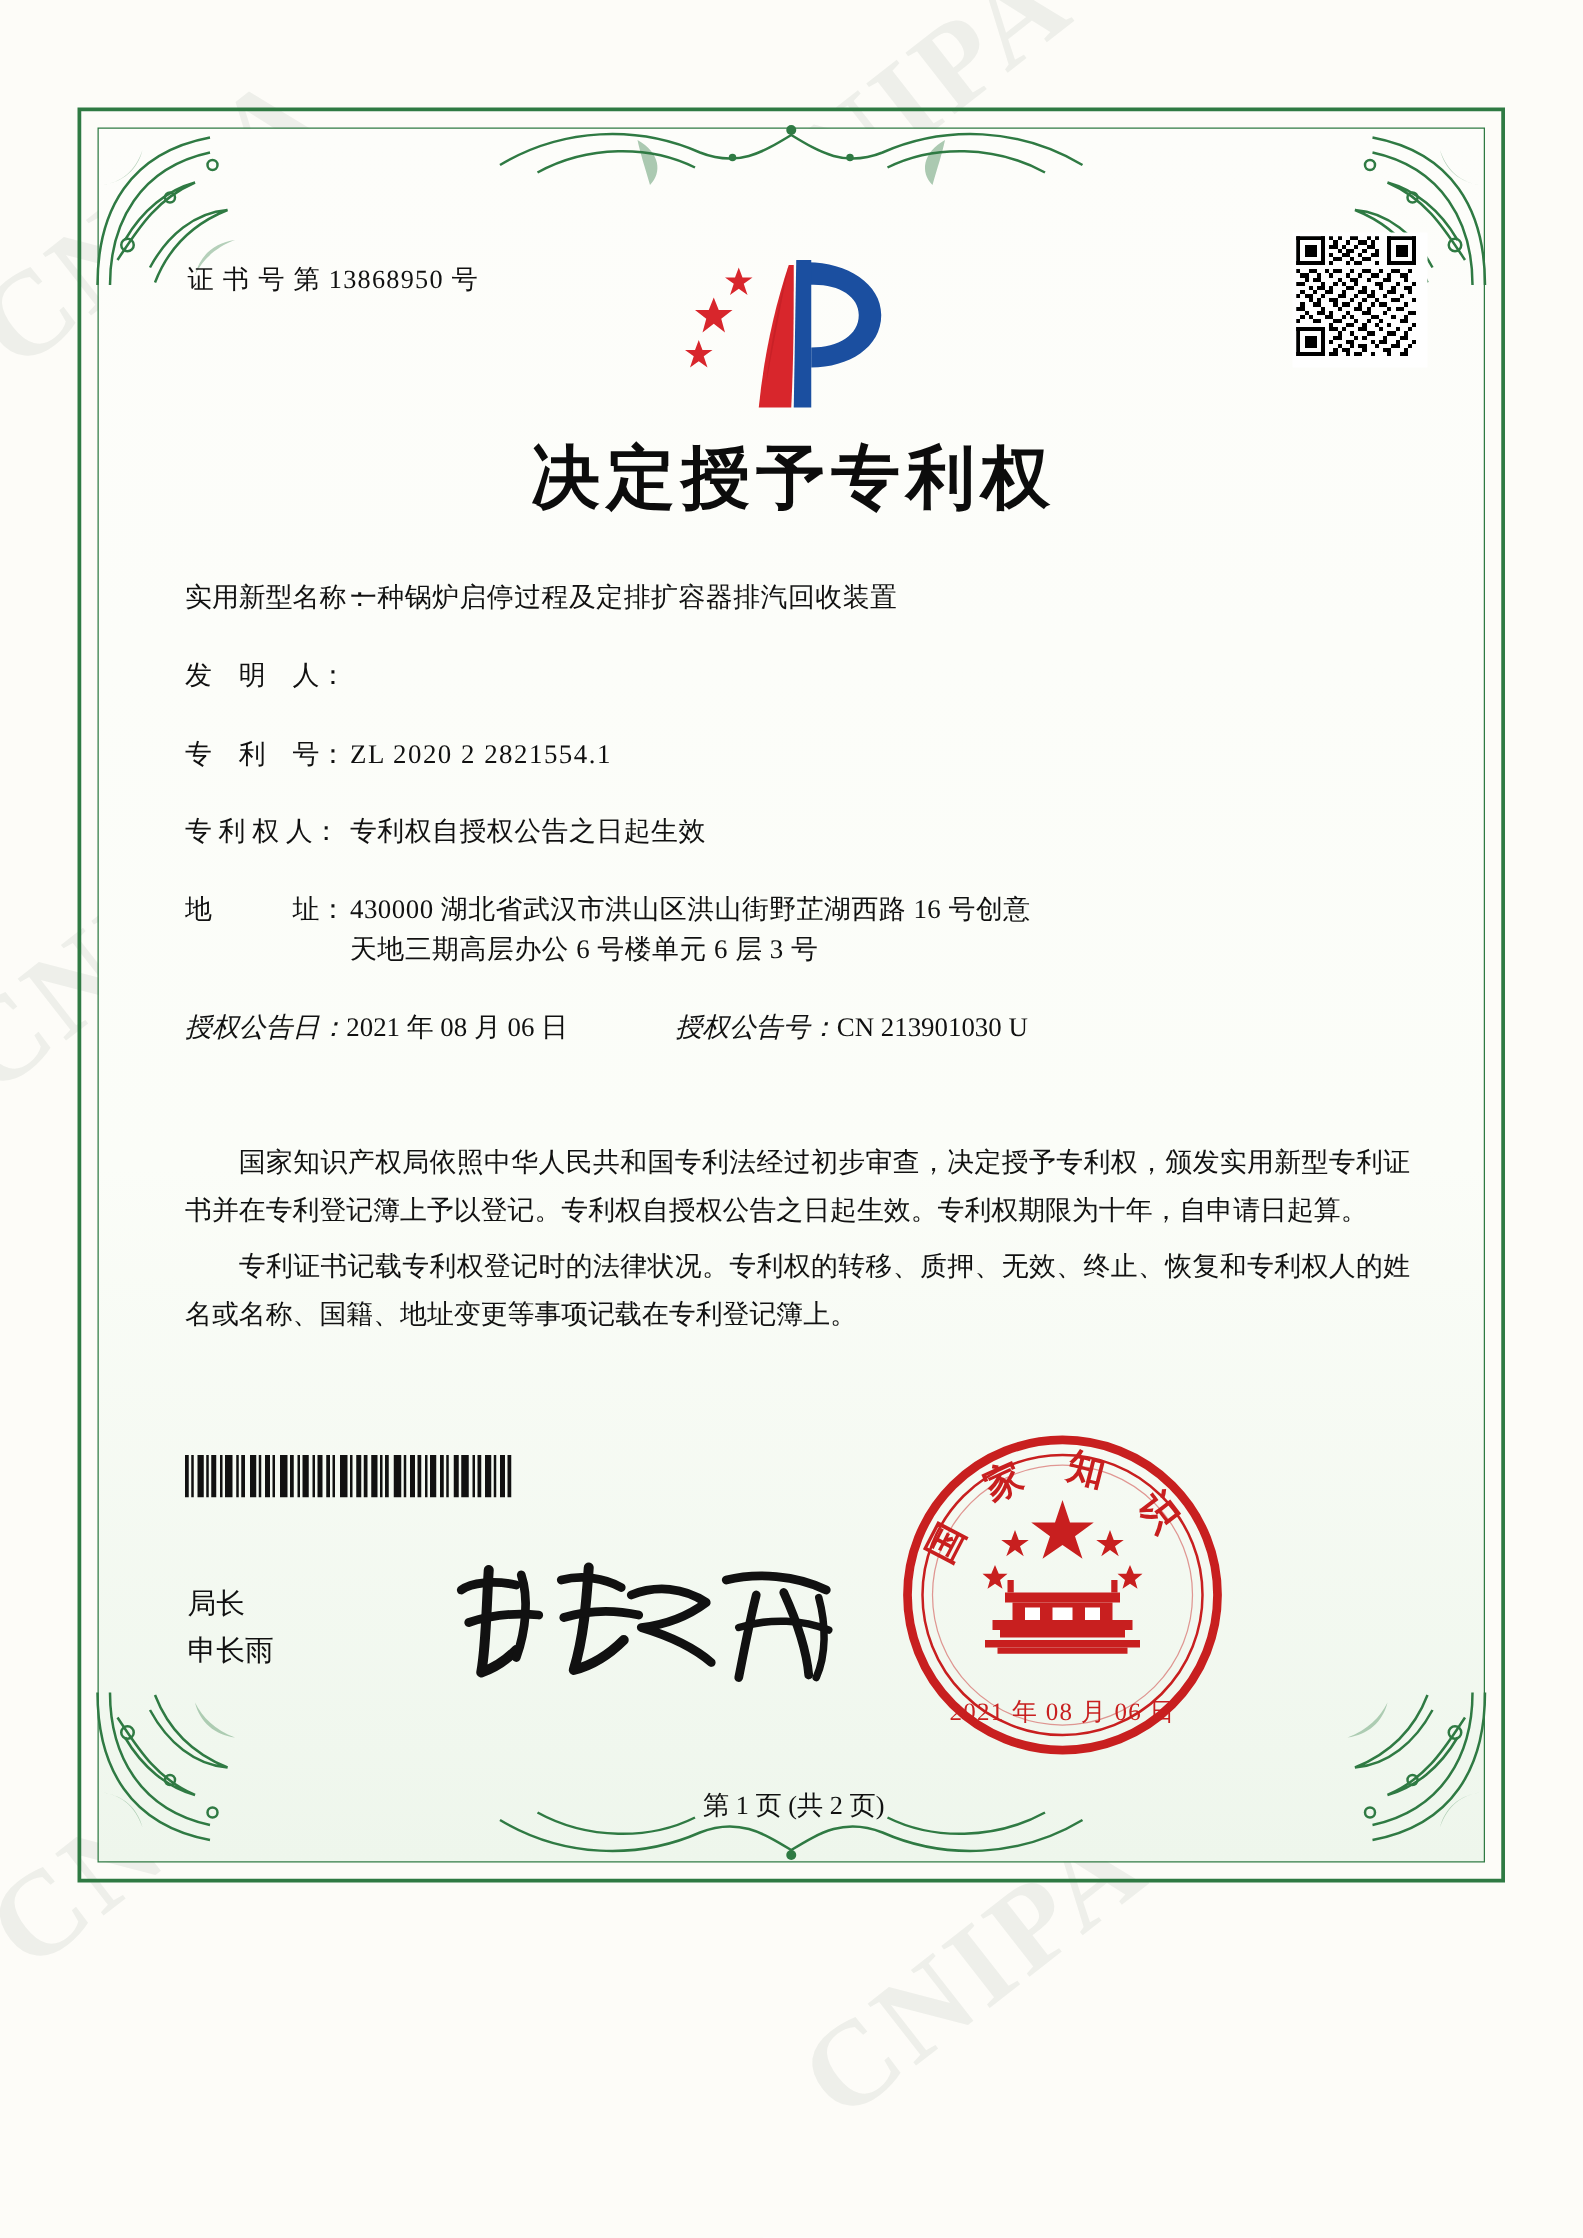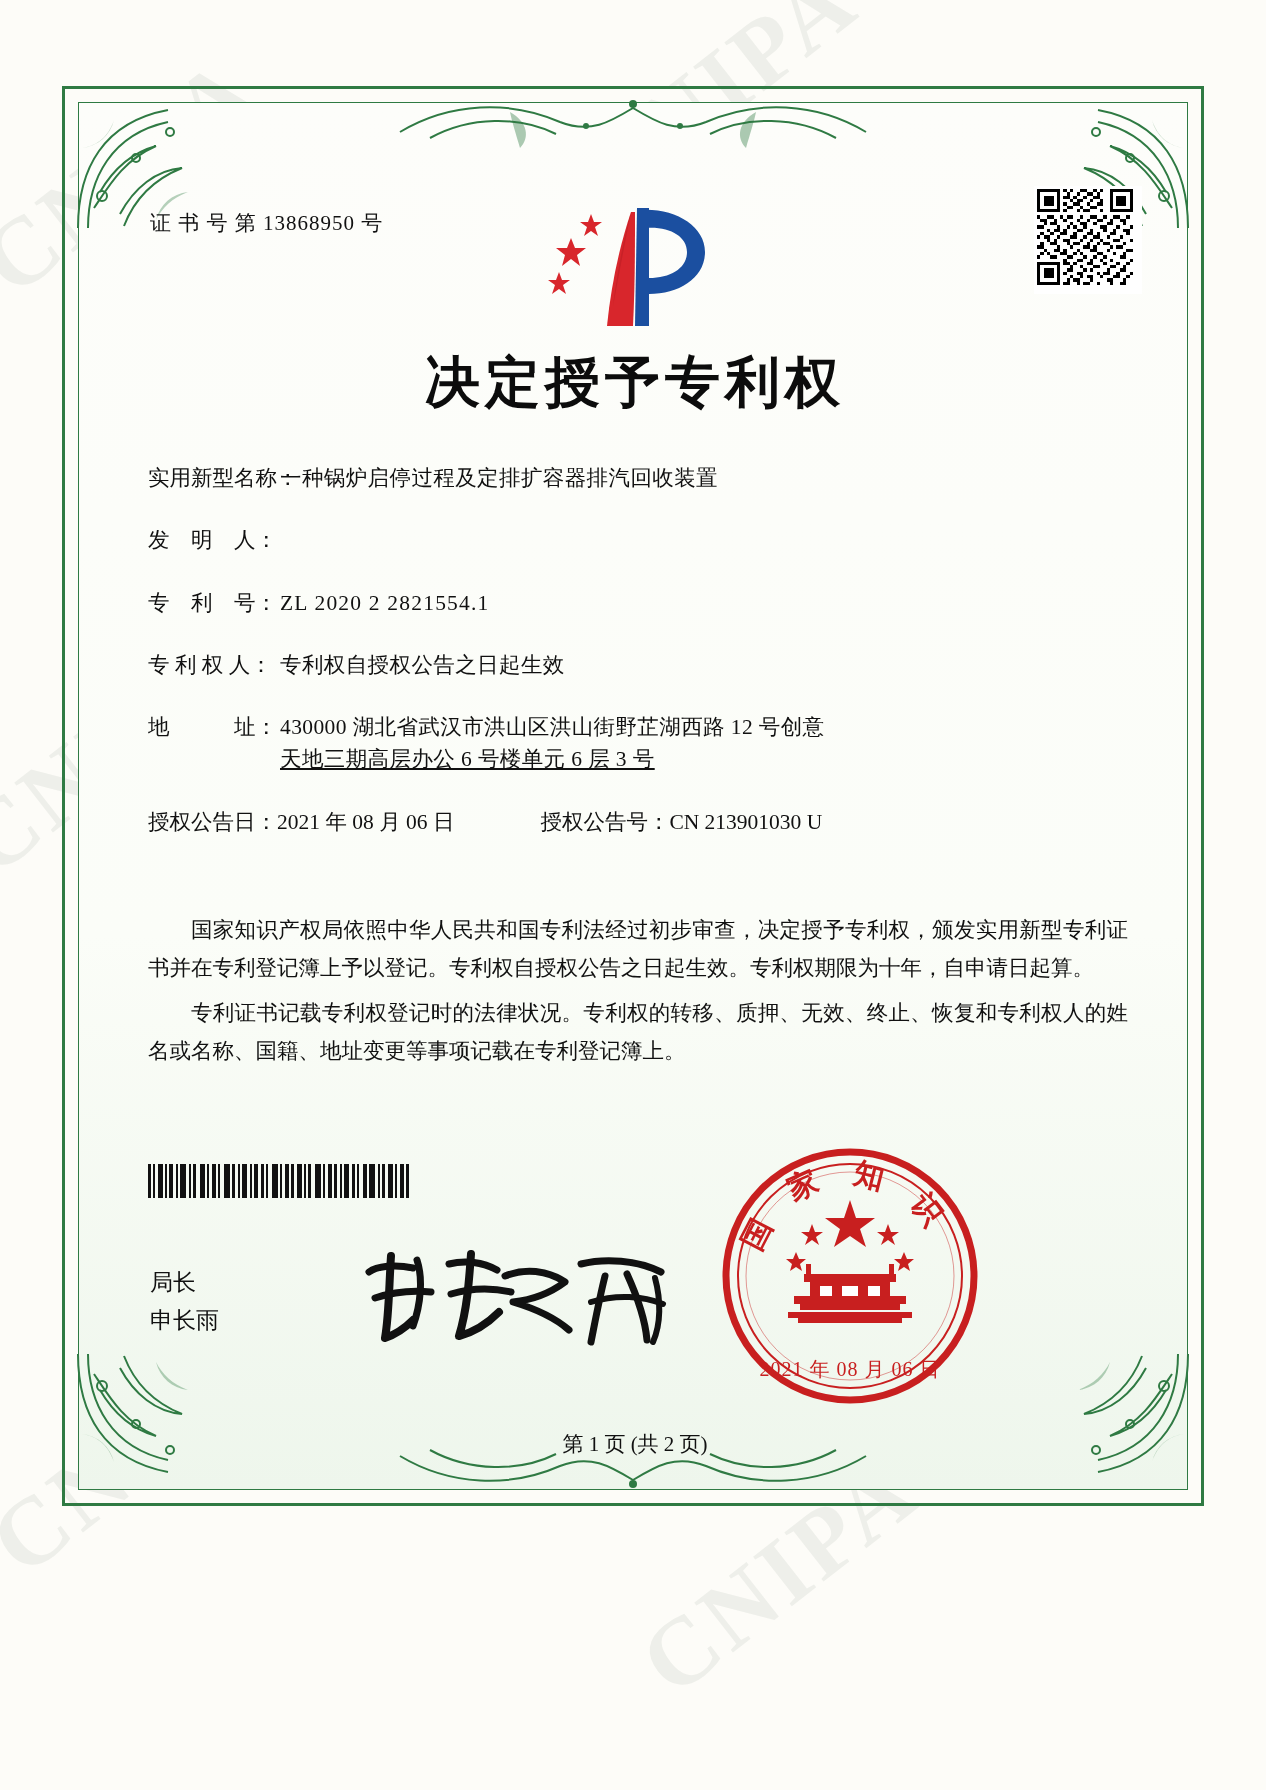--- a/index.html
+++ b/index.html
@@ -139,29 +139,29 @@
     width: 132px;
     flex: 0 0 132px;
     white-space: pre;
     letter-spacing: 0px;
   }
   .f-value {
     flex: 1;
     letter-spacing: 0.4px;
   }
   .f-value.mono-space { letter-spacing: 1.2px; }
-  .addr-line2 { display: block; text-decoration: underline; }
+  .addr-line2 { display: block; }
 
   .two-col {
     display: flex;
     margin-bottom: 26px;
   }
   .two-col .seg { display: flex; }
   .two-col .seg.right { margin-left: 86px; }
-  .seg .lbl { white-space: pre; }
+  .seg .lbl { white-space: pre; font-style: italic; }
 
   .paragraphs {
     position: absolute;
     left: 38px;
     top: 788px;
     width: 980px;
     font-size: 21.5px;
     line-height: 1.75;
     color: #111;
     text-align: justify;
@@ -571,21 +571,21 @@
 
 
       <div class="field-row">
         <div class="f-label">专 利 权 人：</div>
         <div class="f-value">专利权自授权公告之日起生效</div>
       </div>
 
       <div class="field-row">
         <div class="f-label">地　　　址：</div>
         <div class="f-value">
-          <span>430000 湖北省武汉市洪山区洪山街野芷湖西路 12 号创意</span>
+          <span>430000 湖北省武汉市洪山区洪山街野芷湖西路 16 号创意</span>
           <span class="addr-line2">天地三期高层办公 6 号楼单元 6 层 3 号</span>
         </div>
       </div>
 
       <div class="two-col">
         <div class="seg">
           <span class="lbl">授权公告日：</span>
           <span>2021 年 08 月 06 日</span>
         </div>
         <div class="seg right">

